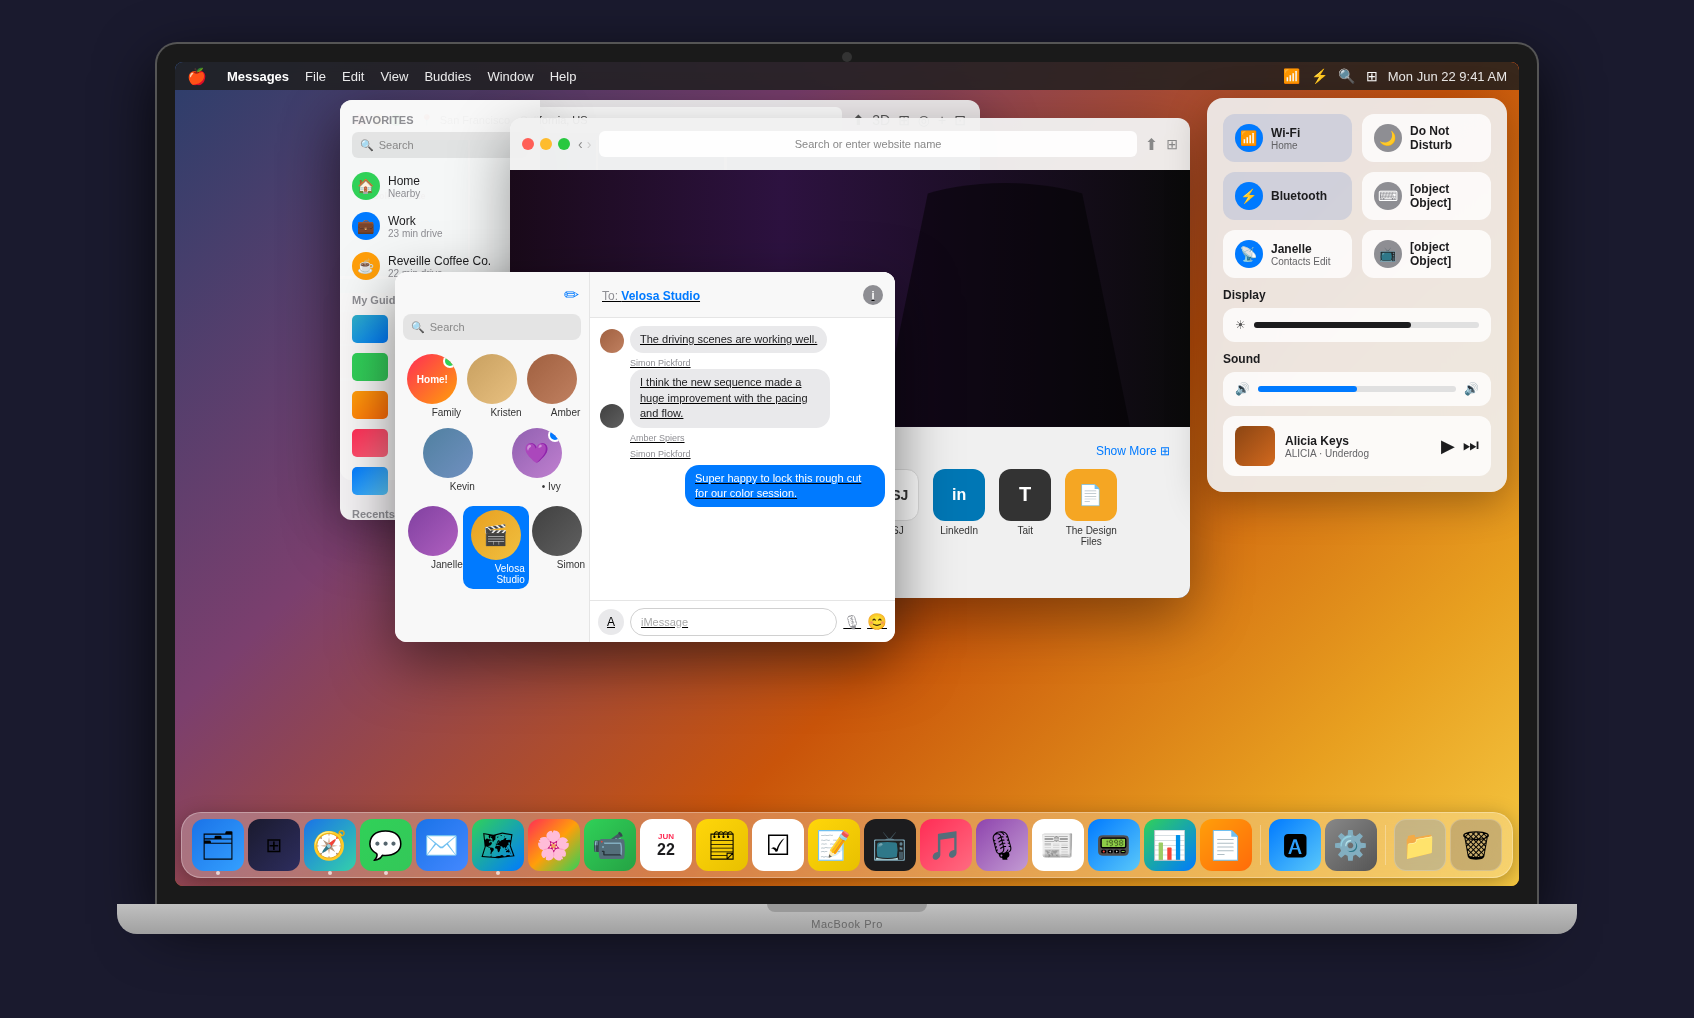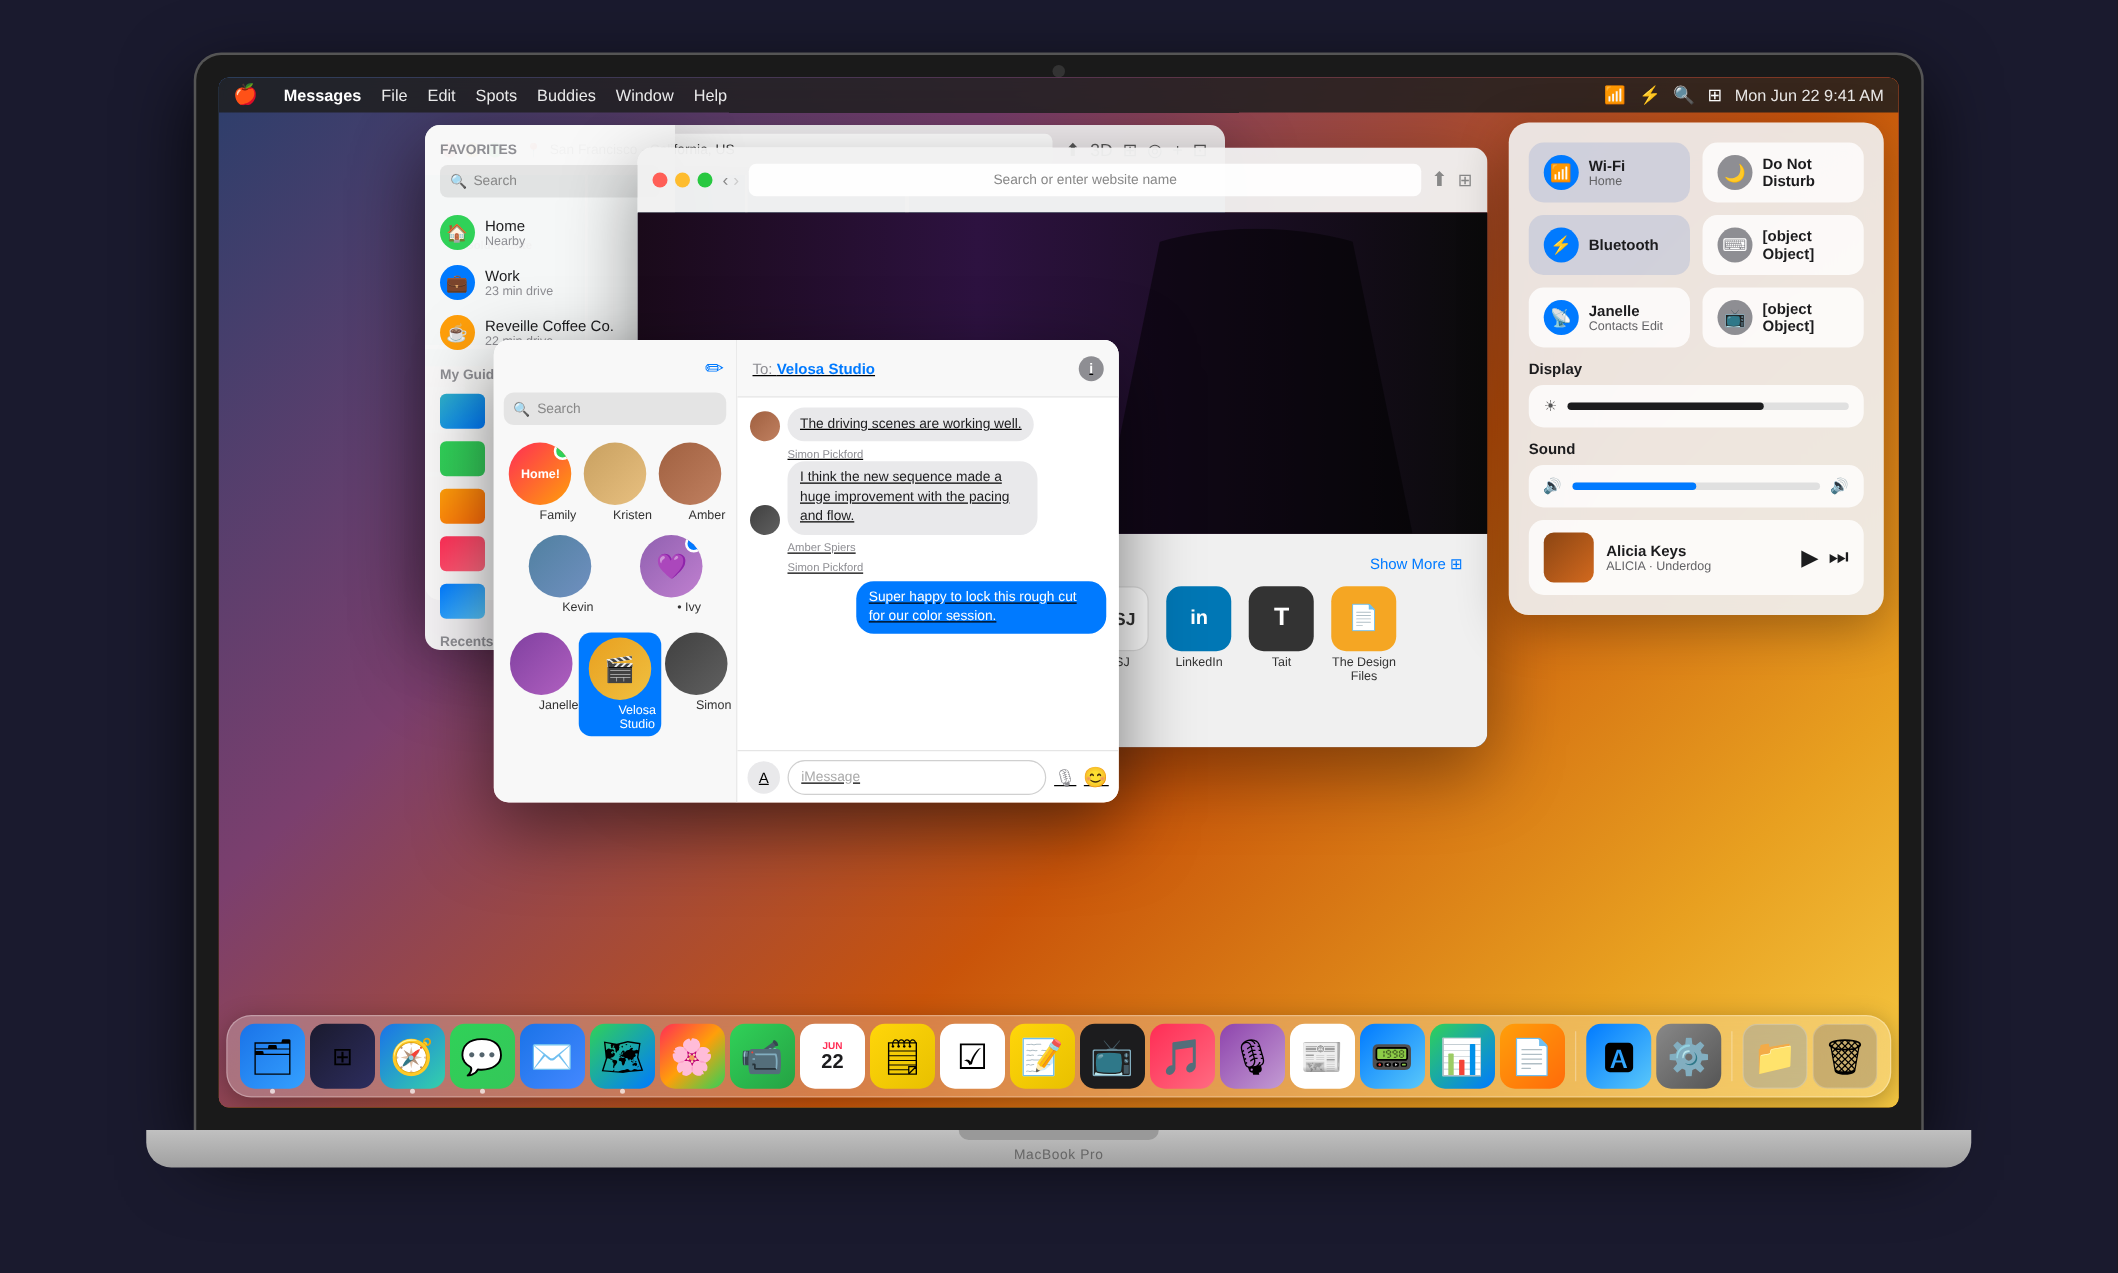--- a/index.html
+++ b/index.html
@@ -717,21 +717,21 @@
       align-items: center;
       justify-content: center;
       font-size: 20px;
       position: relative;
       overflow: hidden;
     }
 
     .msg-person-name {
       font-size: 10px;
       color: #333;
-      text-align: center;
+      text-align: right;
       padding-left: 28px;
     }
 
     .msg-person-badge {
       position: absolute;
       top: 0;
       right: 0;
       width: 14px;
       height: 14px;
       border-radius: 50%;
@@ -885,21 +885,21 @@
   <div class="screen-bezel">
     <div class="screen">
       <div class="desktop">
 
         <div class="menubar">
           <div class="menubar-left">
             <span class="menubar-apple">🍎</span>
             <span class="menubar-app-name">Messages</span>
             <span class="menubar-item">File</span>
             <span class="menubar-item">Edit</span>
-            <span class="menubar-item">Spots</span>
+            <span class="menubar-item">View</span>
             <span class="menubar-item">Buddies</span>
             <span class="menubar-item">Window</span>
             <span class="menubar-item">Help</span>
           </div>
           <div class="menubar-right">
             <span class="menubar-icon">📶</span>
             <span class="menubar-icon">⚡</span>
             <span class="menubar-icon">🔍</span>
             <span class="menubar-icon">⊞</span>
             <span class="menubar-item">Mon Jun 22  9:41 AM</span>

